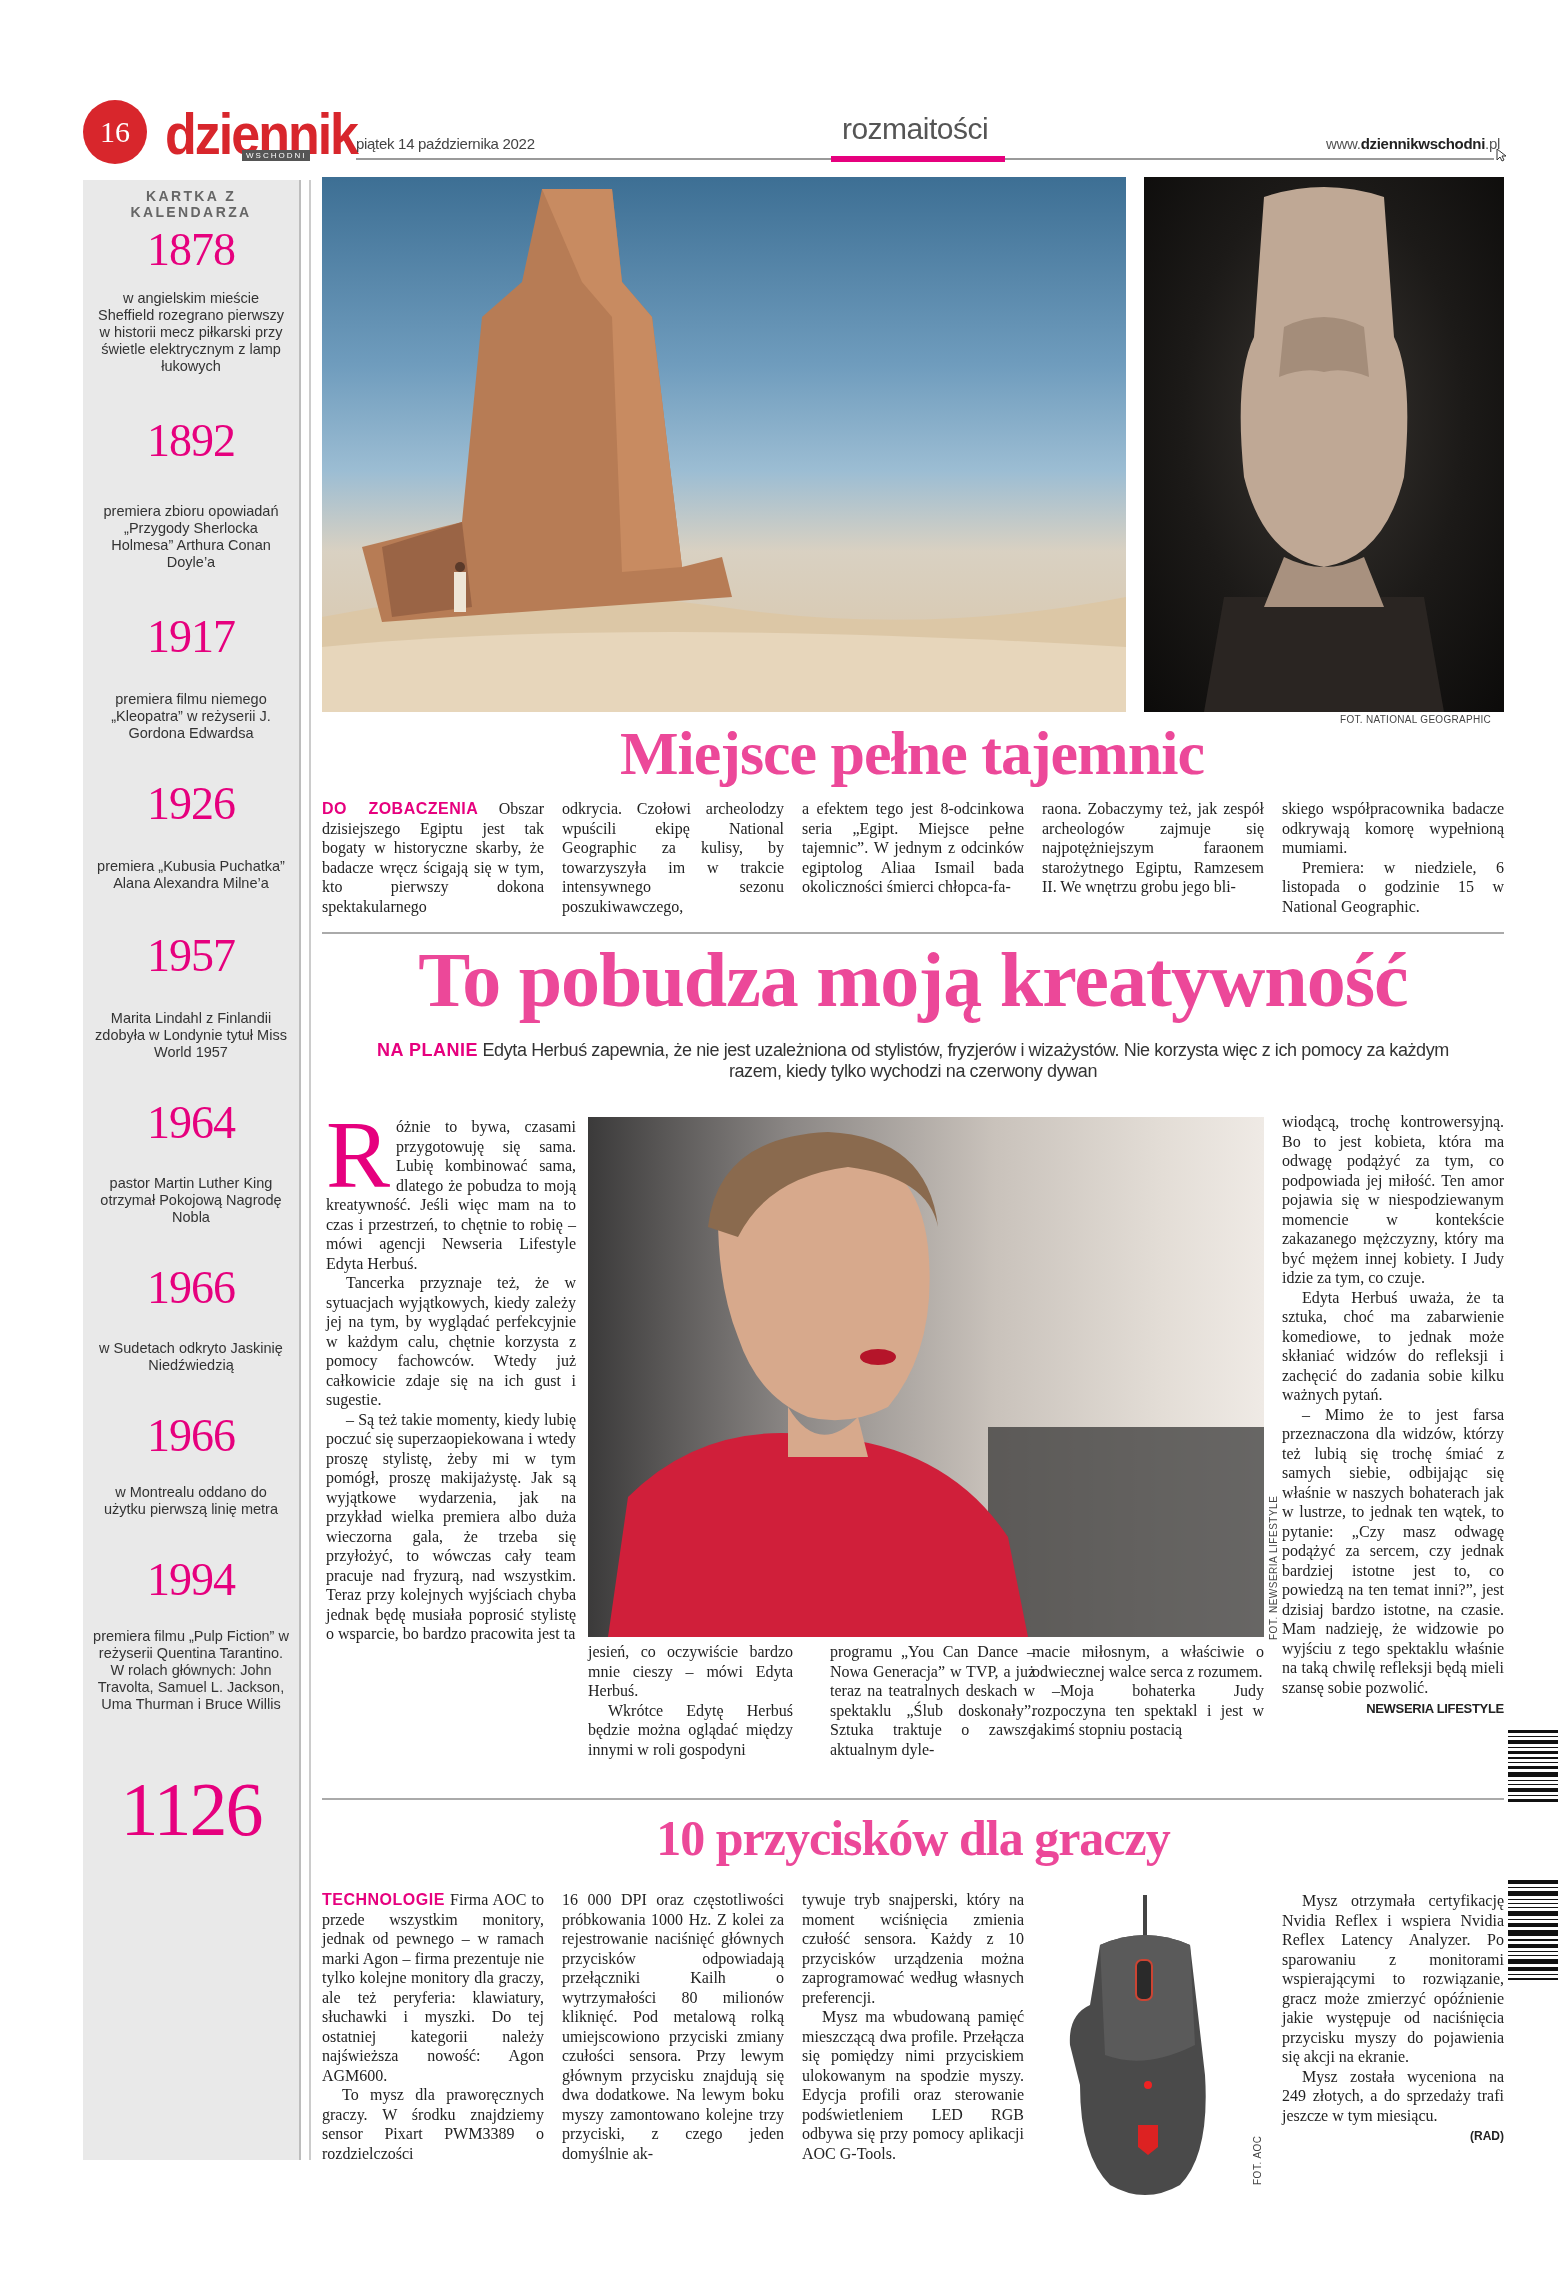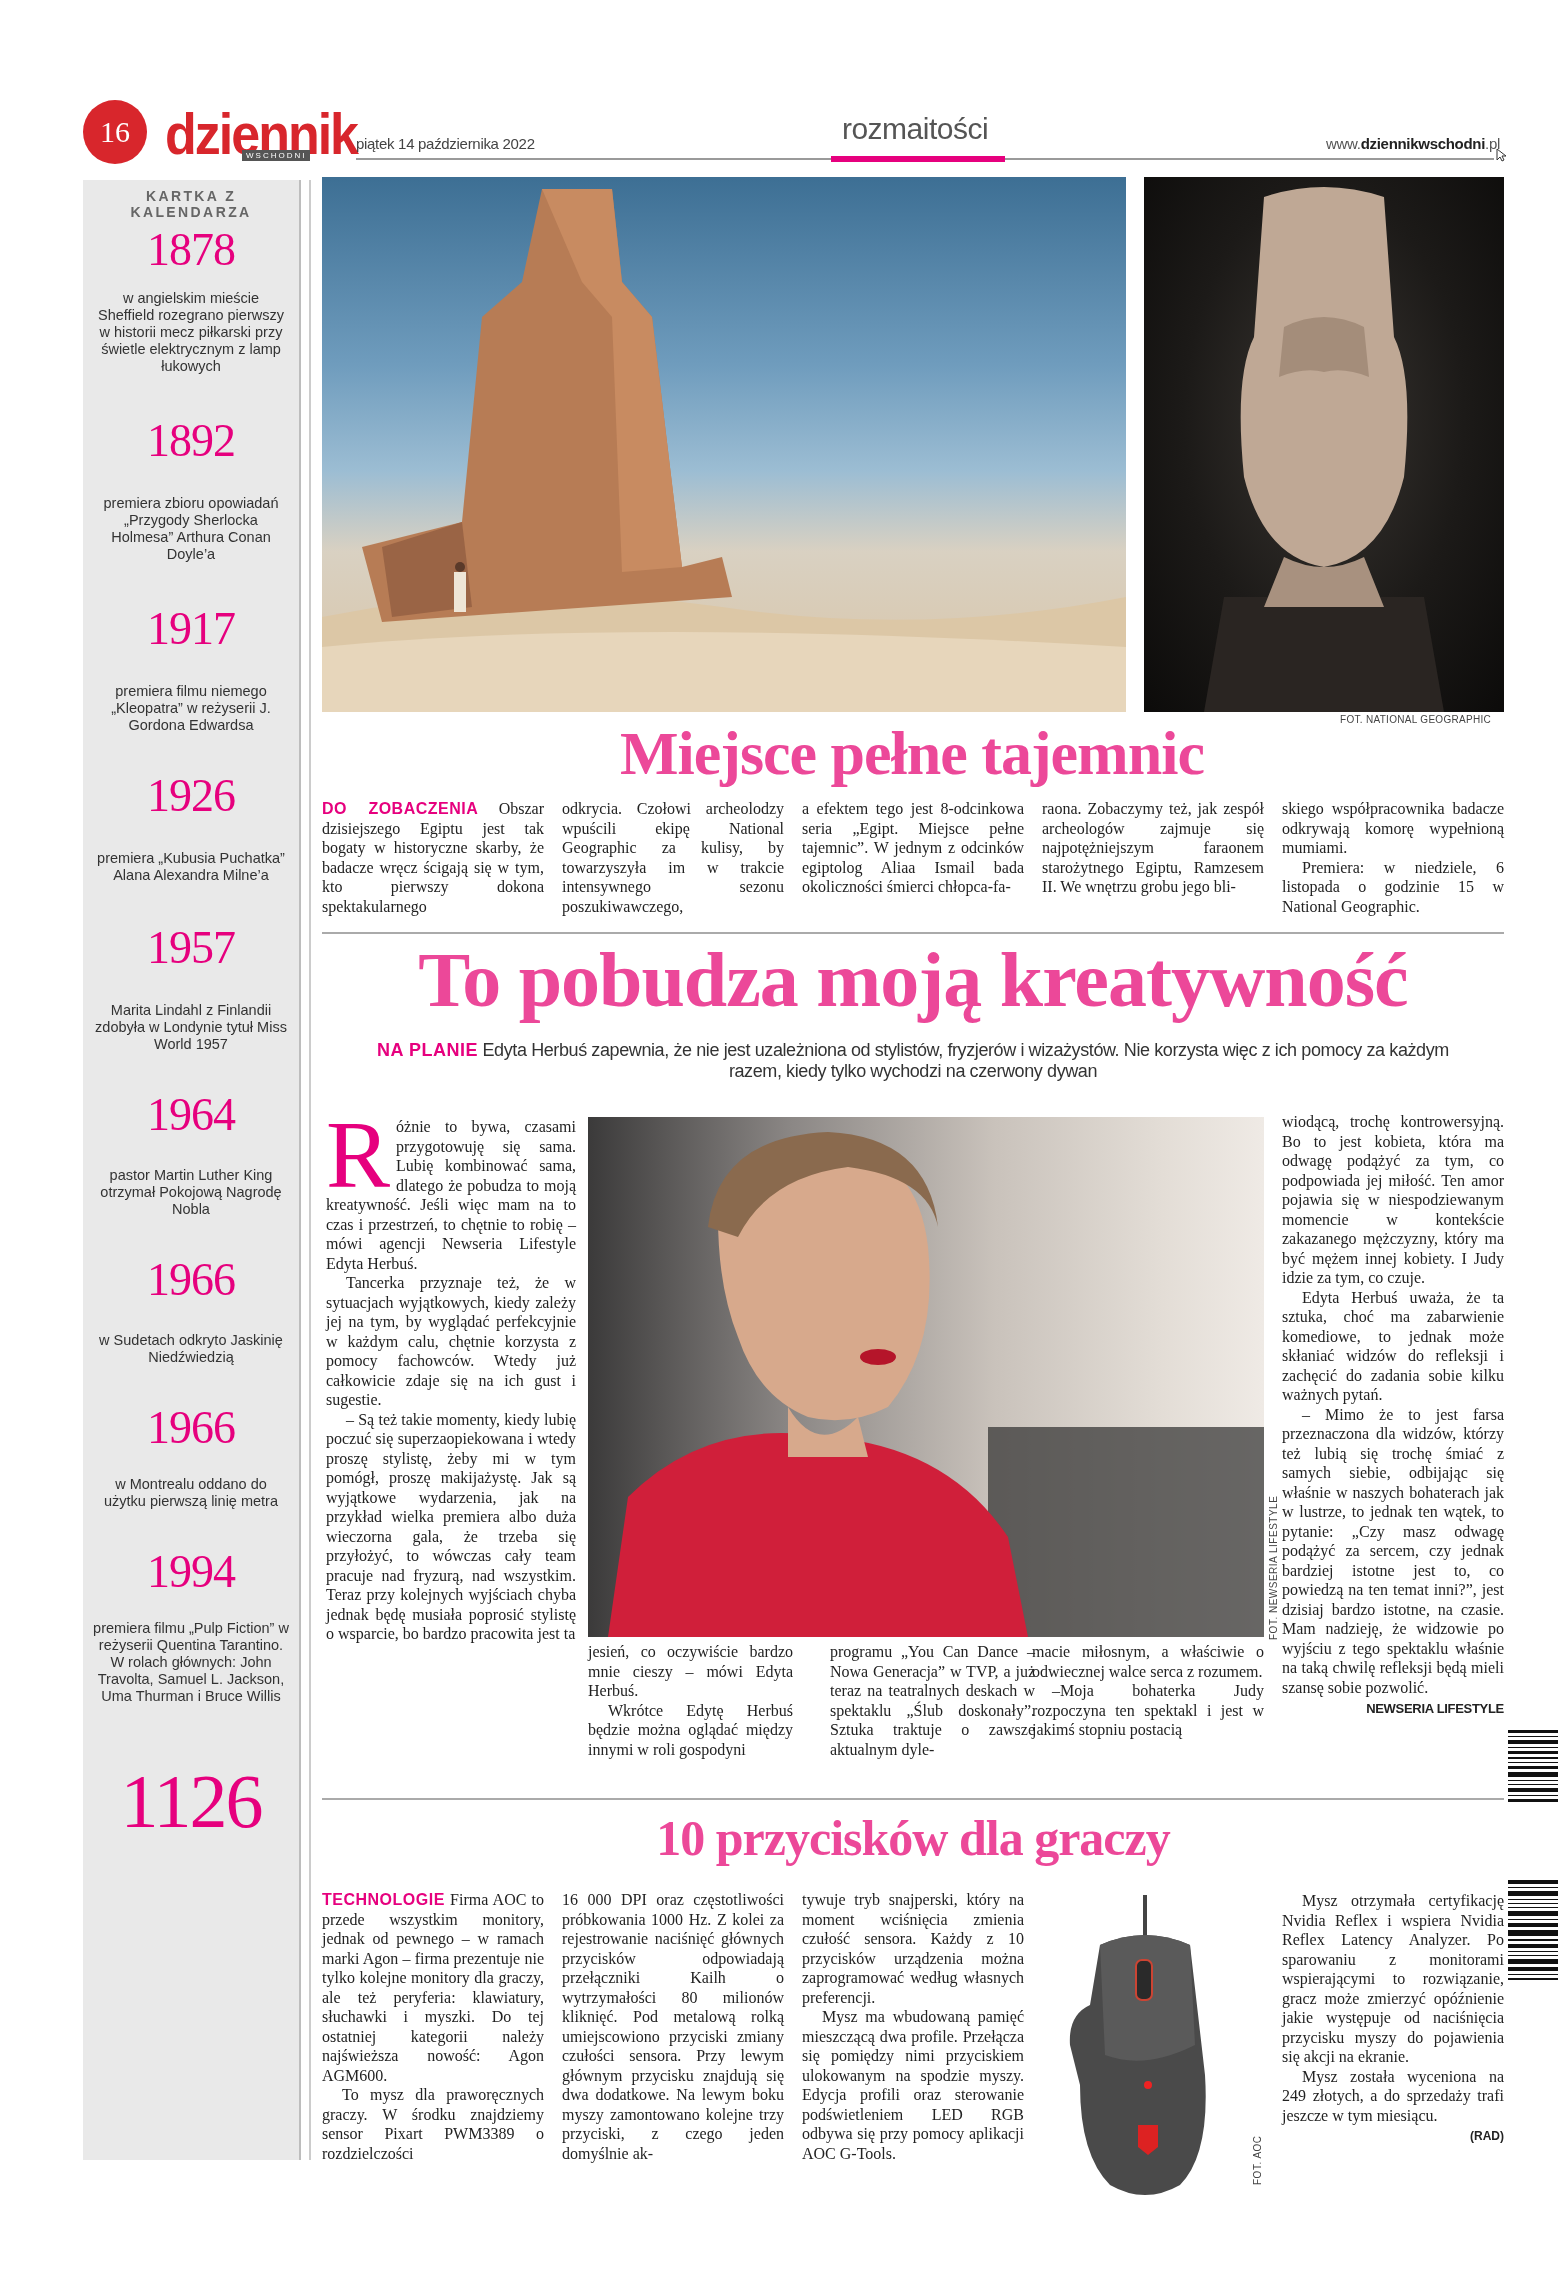--- a/index.html
+++ b/index.html
@@ -73,21 +73,21 @@
 
 <div class="sidebar">
   <div class="side-title">KARTKA Z KALENDARZA</div>
 
   <div class="side-entry" style="margin-top:4px">
     <div class="side-year">1878</div>
     <div class="side-text">w angielskim mieście Sheffield rozegrano pierwszy w historii mecz piłkarski przy świetle elektrycznym z lamp łukowych</div>
   </div>
   <div class="side-entry" style="margin-top:40px">
     <div class="side-year">1892</div>
-    <div class="side-text" style="margin-top:28px">premiera zbioru opowiadań „Przygody Sherlocka Holmesa” Arthura Conan Doyle’a</div>
+    <div class="side-text" style="margin-top:36px">premiera zbioru opowiadań „Przygody Sherlocka Holmesa” Arthura Conan Doyle’a</div>
   </div>
   <div class="side-entry" style="margin-top:40px">
     <div class="side-year">1917</div>
     <div class="side-text" style="margin-top:28px">premiera filmu niemego „Kleopatra” w reżyserii J. Gordona Edwardsa</div>
   </div>
   <div class="side-entry" style="margin-top:36px">
     <div class="side-year">1926</div>
     <div class="side-text" style="margin-top:28px">premiera „Kubusia Puchatka” Alana Alexandra Milne’a</div>
   </div>
   <div class="side-entry" style="margin-top:38px">

